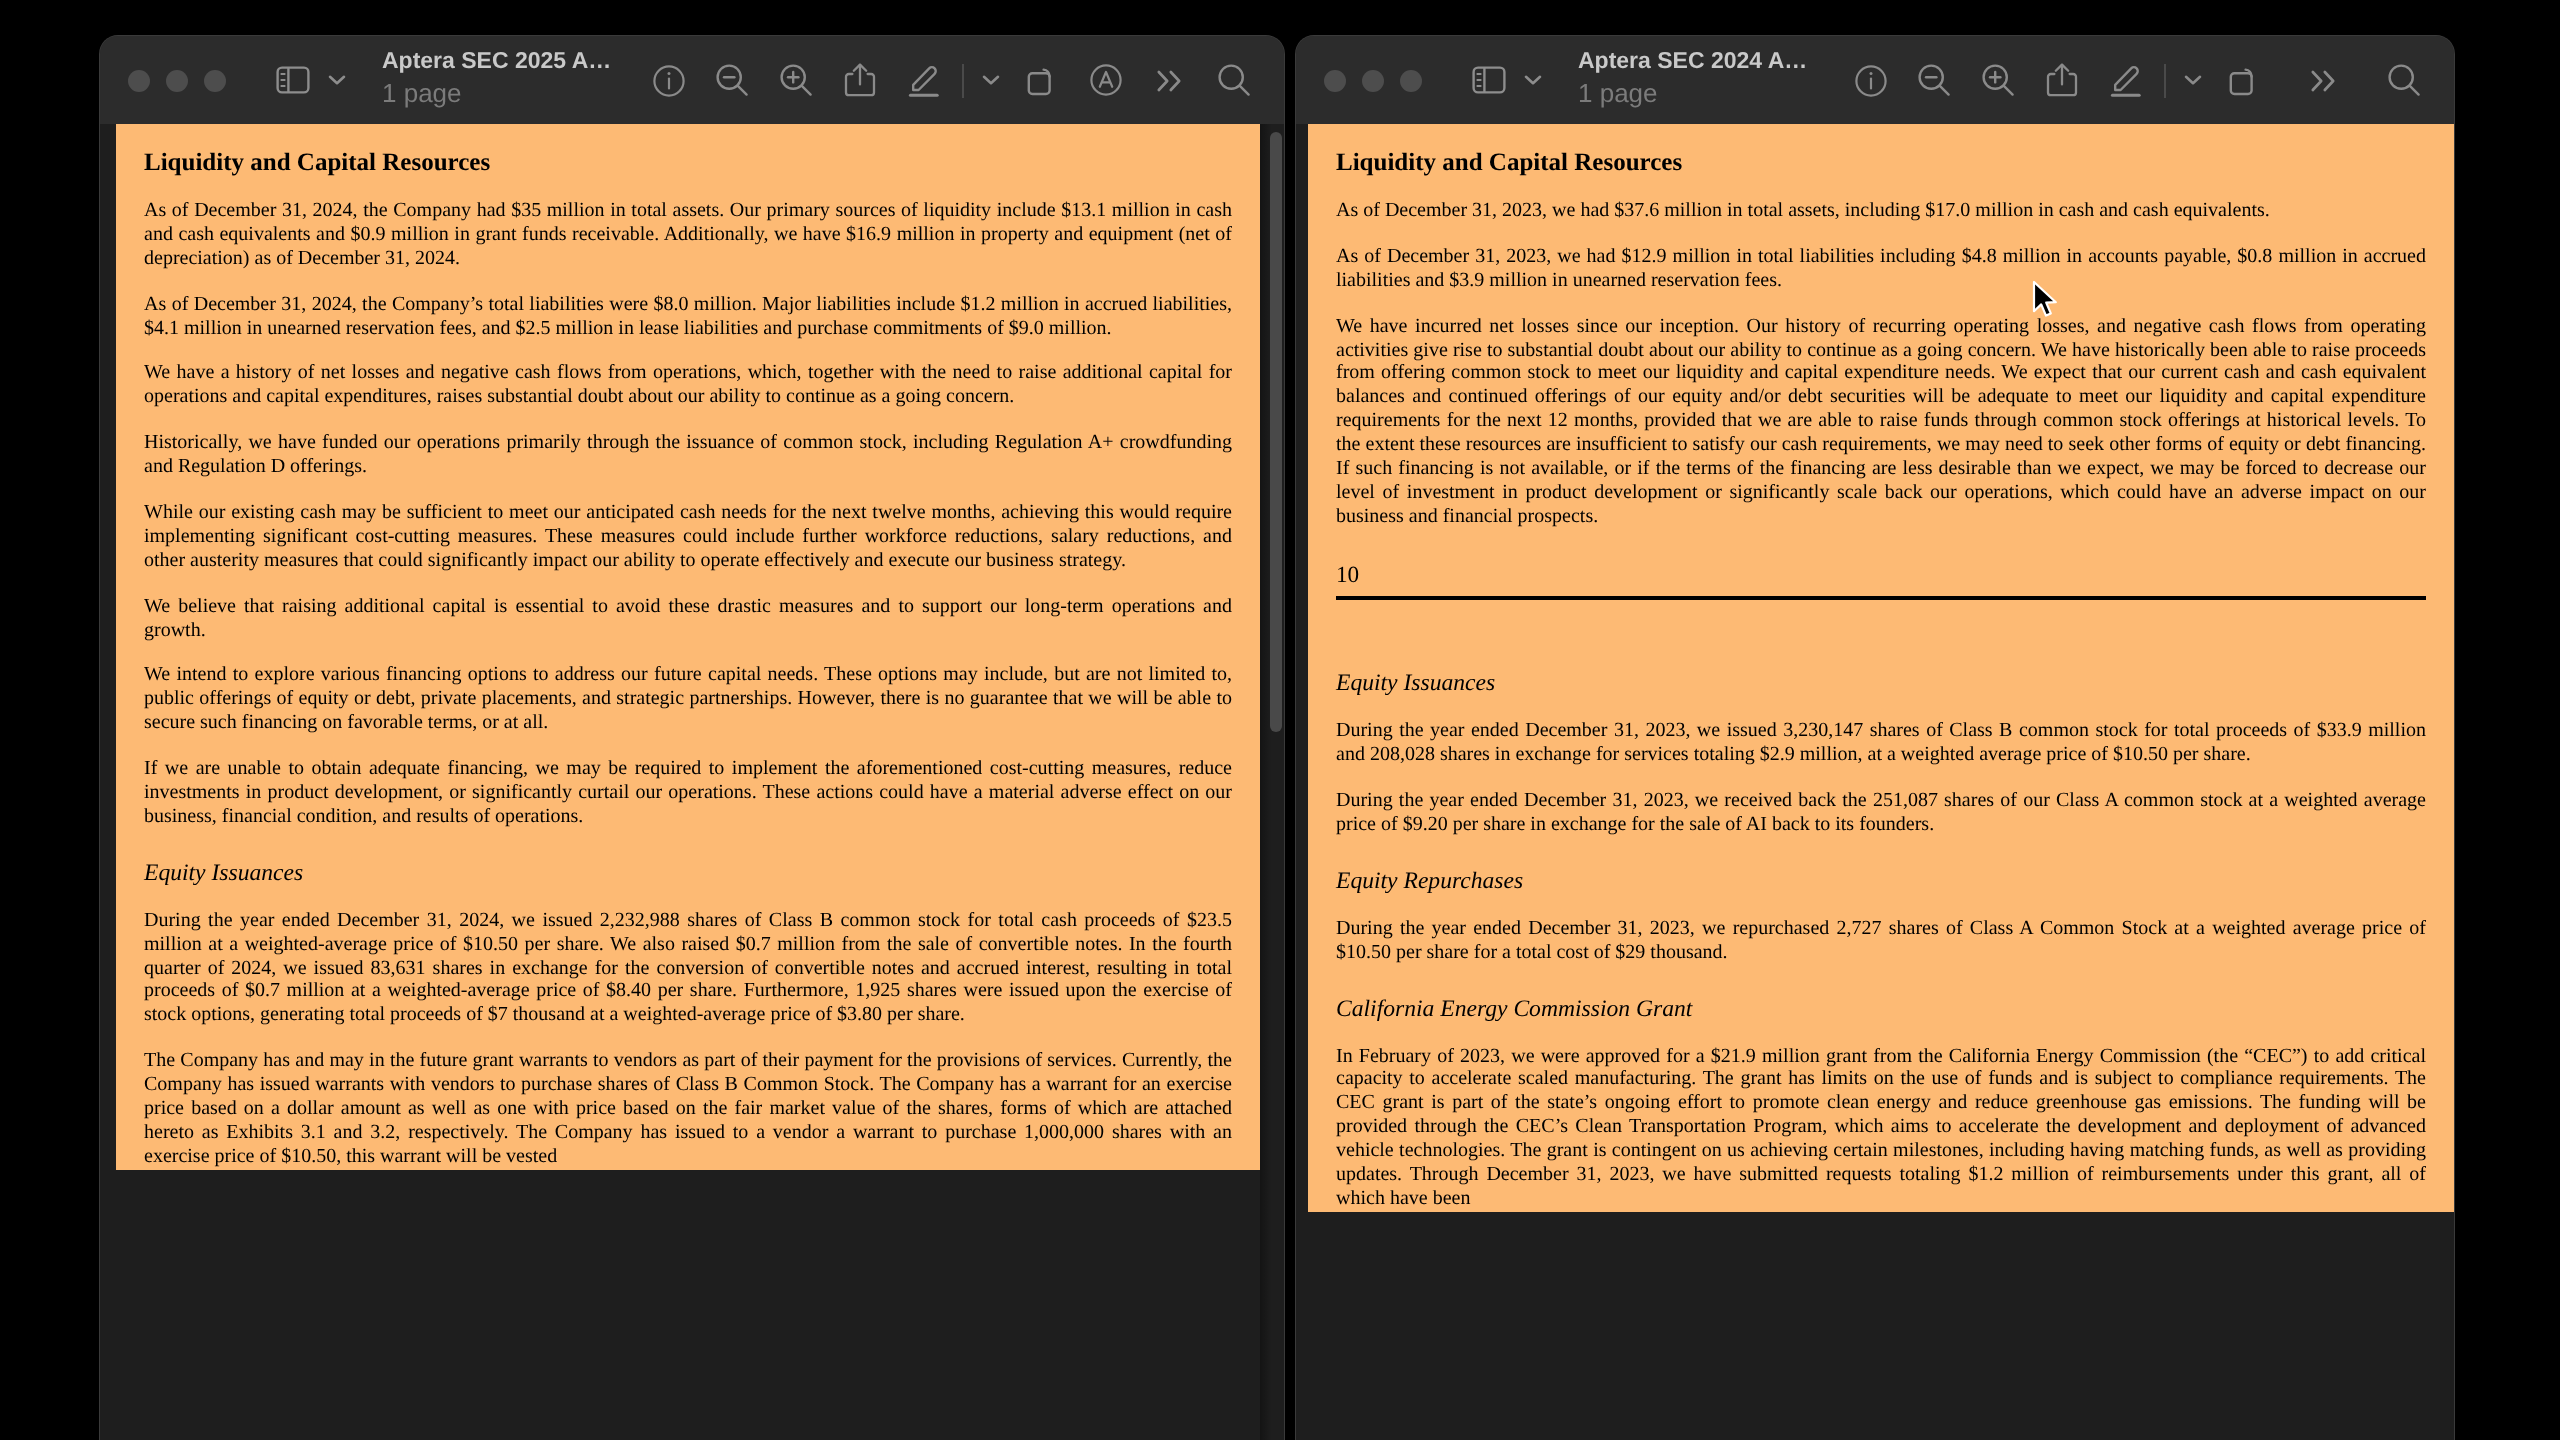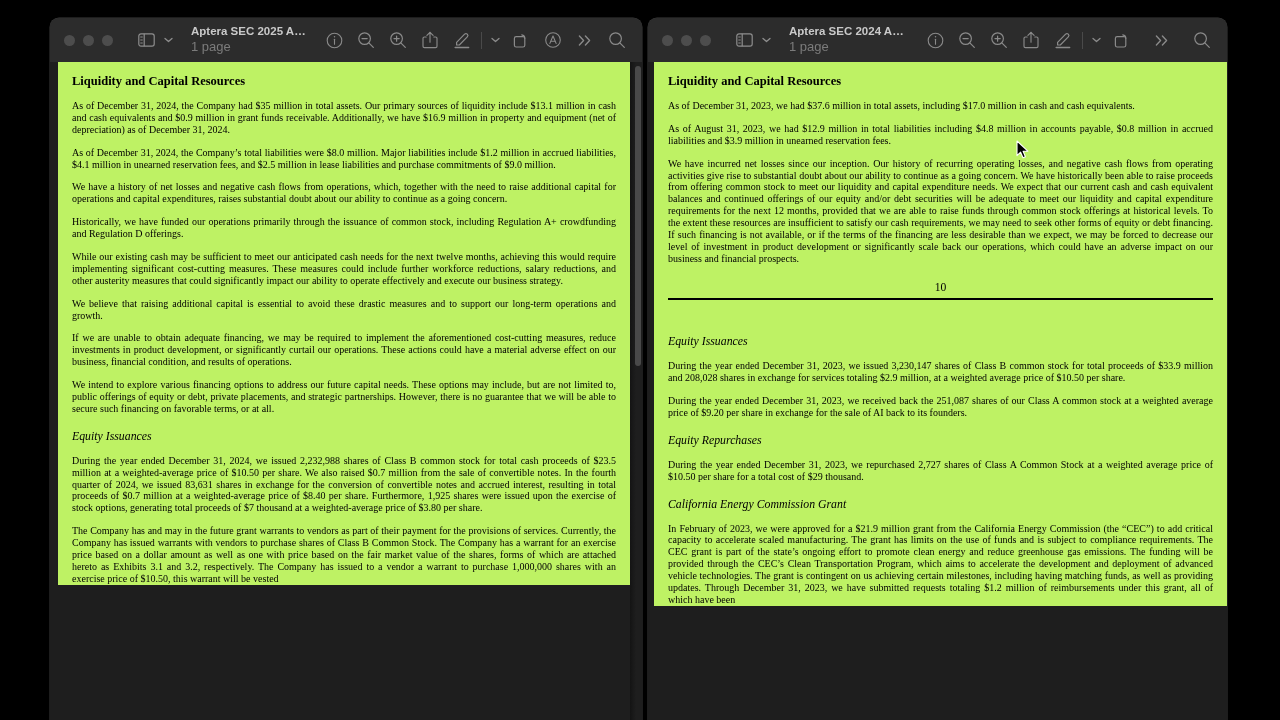--- a/index.html
+++ b/index.html
@@ -119,21 +119,21 @@
   
   .page-wrap {
     position: relative;
     height: 658px;
     background: #1e1e1e;
     overflow: hidden;
   }
   .page {
     position: absolute;
     top: 0;
-    background: #bef264;
+    background: #fdba74;
     color: #000000;
     font-family: "Liberation Serif", serif;
     box-sizing: border-box;
   }
   #page-left  { left: 8px;  width: 572px; padding: 10px 14px 0 14px; }
   #page-right { left: 6px;  width: 573px; padding: 10px 14px 0 14px; }
 
   .pg-h { font-weight: bold; font-size: 12.5px; margin: 2px 0 0 0; }
   .pg-p {
     font-size: 10px;
@@ -141,21 +141,21 @@
     line-height: 1.19;
     margin: 11px 0 0 0;
     hyphens: none;
   }
   .pg-sub {
     font-style: italic;
     font-size: 11.8px;
     margin: 14px 0 0 0;
   }
   .pg-pagenum {
-    text-align: center;
+    text-align: left;
     font-size: 11.6px;
     margin: 16px 0 0 0;
   }
   .pg-rule {
     height: 2.5px;
     background: #000;
     margin: 4px 0 0 0;
   }
 
   
@@ -293,22 +293,22 @@
 
     <div class="page-wrap">
       <div class="page" id="page-left">
         <div class="pg-h">Liquidity and Capital Resources</div>
         <p class="pg-p">As of December 31, 2024, the Company had $35 million in total assets. Our primary sources of liquidity include $13.1 million in cash and cash equivalents and $0.9 million in grant funds receivable. Additionally, we have $16.9 million in property and equipment (net of depreciation) as of December 31, 2024.</p>
         <p class="pg-p">As of December 31, 2024, the Company’s total liabilities were $8.0 million. Major liabilities include $1.2 million in accrued liabilities, $4.1 million in unearned reservation fees, and $2.5 million in lease liabilities and purchase commitments of $9.0 million.</p>
         <p class="pg-p">We have a history of net losses and negative cash flows from operations, which, together with the need to raise additional capital for operations and capital expenditures, raises substantial doubt about our ability to continue as a going concern.</p>
         <p class="pg-p">Historically, we have funded our operations primarily through the issuance of common stock, including Regulation A+ crowdfunding and Regulation D offerings.</p>
         <p class="pg-p">While our existing cash may be sufficient to meet our anticipated cash needs for the next twelve months, achieving this would require implementing significant cost-cutting measures. These measures could include further workforce reductions, salary reductions, and other austerity measures that could significantly impact our ability to operate effectively and execute our business strategy.</p>
         <p class="pg-p">We believe that raising additional capital is essential to avoid these drastic measures and to support our long-term operations and growth.</p>
+        <p class="pg-p">We intend to explore various financing options to address our future capital needs. These options may include, but are not limited to, public offerings of equity or debt, private placements, and strategic partnerships. However, there is no guarantee that we will be able to secure such financing on favorable terms, or at all.</p>
         <p class="pg-p">If we are unable to obtain adequate financing, we may be required to implement the aforementioned cost-cutting measures, reduce investments in product development, or significantly curtail our operations. These actions could have a material adverse effect on our business, financial condition, and results of operations.</p>
-        <p class="pg-p">We intend to explore various financing options to address our future capital needs. These options may include, but are not limited to, public offerings of equity or debt, private placements, and strategic partnerships. However, there is no guarantee that we will be able to secure such financing on favorable terms, or at all.</p>
         <div class="pg-sub">Equity Issuances</div>
         <p class="pg-p">During the year ended December 31, 2024, we issued 2,232,988 shares of Class B common stock for total cash proceeds of $23.5 million at a weighted-average price of $10.50 per share. We also raised $0.7 million from the sale of convertible notes. In the fourth quarter of 2024, we issued 83,631 shares in exchange for the conversion of convertible notes and accrued interest, resulting in total proceeds of $0.7 million at a weighted-average price of $8.40 per share. Furthermore, 1,925 shares were issued upon the exercise of stock options, generating total proceeds of $7 thousand at a weighted-average price of $3.80 per share.</p>
         <p class="pg-p">The Company has and may in the future grant warrants to vendors as part of their payment for the provisions of services. Currently, the Company has issued warrants with vendors to purchase shares of Class B Common Stock. The Company has a warrant for an exercise price based on a dollar amount as well as one with price based on the fair market value of the shares, forms of which are attached hereto as Exhibits 3.1 and 3.2, respectively. The Company has issued to a vendor a warrant to purchase 1,000,000 shares with an exercise price of $10.50, this warrant will be vested</p>
       </div>
       <div class="page-edge-shadow" style="left:580px"></div>
       <div class="scrollbar"></div>
     </div>
   </div>
 
   <div class="window" id="window-right">
@@ -402,21 +402,21 @@
             <line x1="11.8" y1="11.8" x2="16.3" y2="16.3" stroke-linecap="round"></line>
           </svg>
         </div>
       </div>
     </div>
 
     <div class="page-wrap">
       <div class="page" id="page-right">
         <div class="pg-h">Liquidity and Capital Resources</div>
         <p class="pg-p">As of December 31, 2023, we had $37.6 million in total assets, including $17.0 million in cash and cash equivalents.</p>
-        <p class="pg-p">As of August 31, 2023, we had $12.9 million in total liabilities including $4.8 million in accounts payable, $0.8 million in accrued liabilities and $3.9 million in unearned reservation fees.</p>
+        <p class="pg-p">As of December 31, 2023, we had $12.9 million in total liabilities including $4.8 million in accounts payable, $0.8 million in accrued liabilities and $3.9 million in unearned reservation fees.</p>
         <p class="pg-p">We have incurred net losses since our inception. Our history of recurring operating losses, and negative cash flows from operating activities give rise to substantial doubt about our ability to continue as a going concern. We have historically been able to raise proceeds from offering common stock to meet our liquidity and capital expenditure needs. We expect that our current cash and cash equivalent balances and continued offerings of our equity and/or debt securities will be adequate to meet our liquidity and capital expenditure requirements for the next 12 months, provided that we are able to raise funds through common stock offerings at historical levels. To the extent these resources are insufficient to satisfy our cash requirements, we may need to seek other forms of equity or debt financing. If such financing is not available, or if the terms of the financing are less desirable than we expect, we may be forced to decrease our level of investment in product development or significantly scale back our operations, which could have an adverse impact on our business and financial prospects.</p>
         <div class="pg-pagenum">10</div>
         <div class="pg-rule"></div>
 
         <div class="pg-sub" style="margin-top:34px">Equity Issuances</div>
         <p class="pg-p">During the year ended December 31, 2023, we issued 3,230,147 shares of Class B common stock for total proceeds of $33.9 million and 208,028 shares in exchange for services totaling $2.9 million, at a weighted average price of $10.50 per share.</p>
 
         <p class="pg-p">During the year ended December 31, 2023, we received back the 251,087 shares of our Class A common stock at a weighted average price of $9.20 per share in exchange for the sale of AI back to its founders.</p>
 
         <div class="pg-sub">Equity Repurchases</div>

